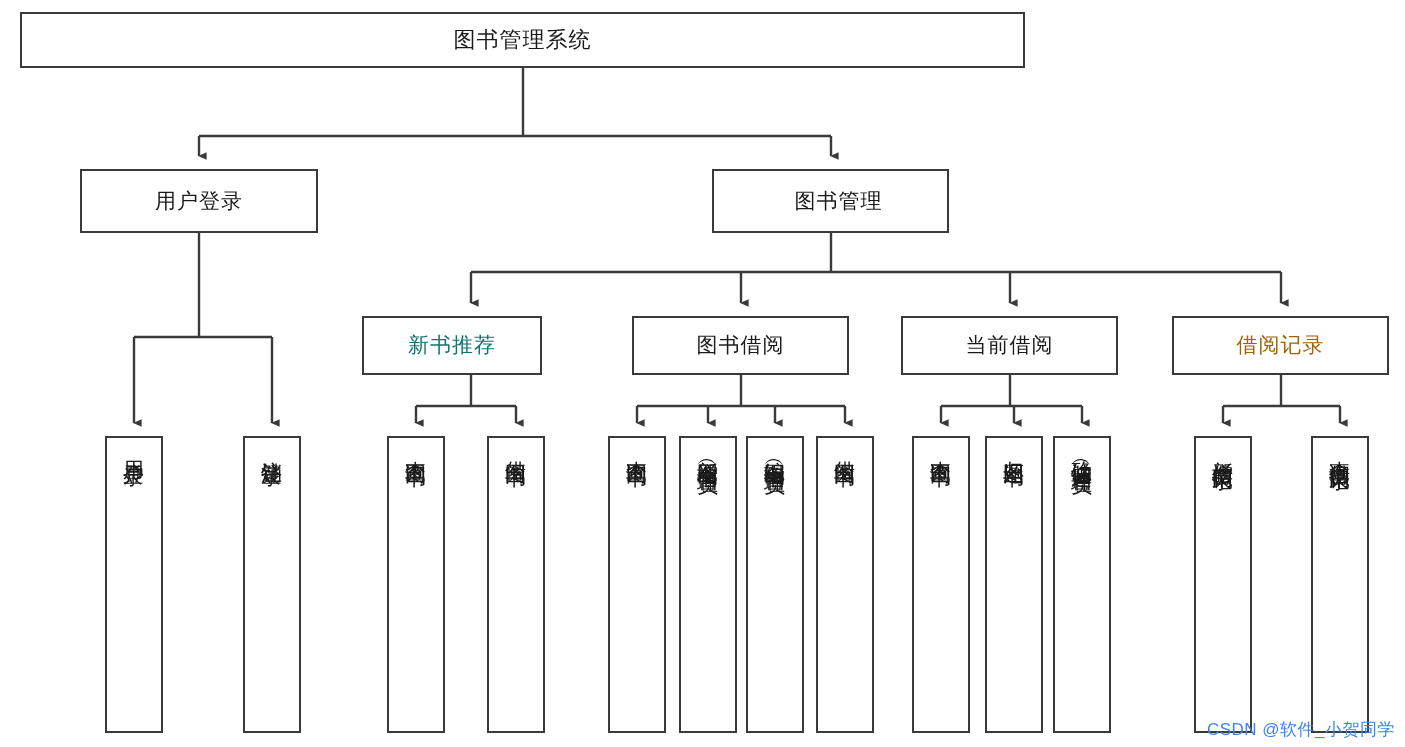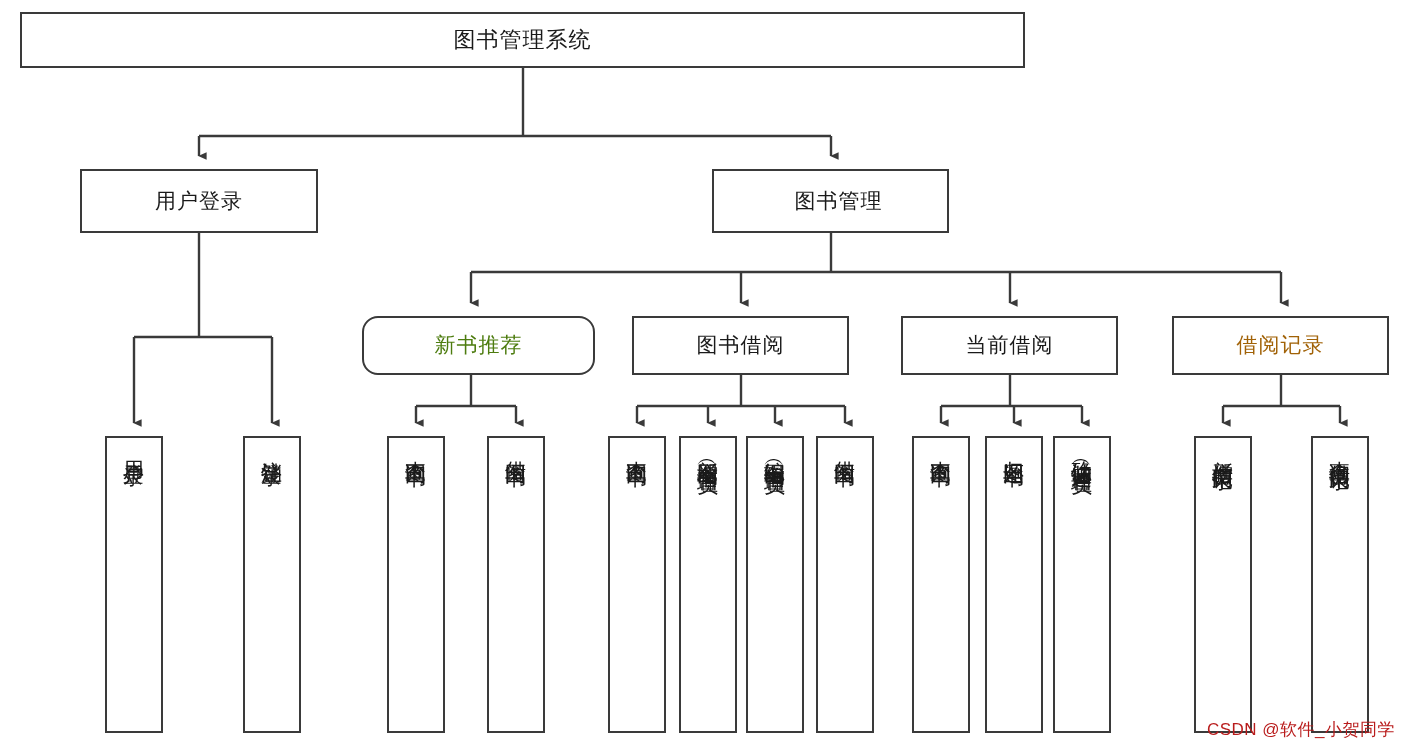--- a/index.html
+++ b/index.html
@@ -121,21 +121,21 @@
   <div id="nodes">
       <div class="node horizontal root" style="left: 20px; top: 12px; width: 1005px; height: 56px; border-color: rgb(58, 58, 58); color: rgb(26, 26, 26);">
         <span class="label">图书管理系统</span>
       </div>
       <div class="node horizontal" style="left: 80px; top: 169px; width: 238px; height: 64px; border-color: rgb(58, 58, 58); color: rgb(26, 26, 26);">
         <span class="label">用户登录</span>
       </div>
       <div class="node horizontal" style="left: 712px; top: 169px; width: 237px; height: 64px; border-color: rgb(58, 58, 58); color: rgb(26, 26, 26); padding-left: 16px;">
         <span class="label">图书管理</span>
       </div>
-      <div class="node horizontal" style="left: 362px; top: 316px; width: 233px; height: 59px; border-color: rgb(58, 58, 58); color: #4d7c0f; border-radius: 16px;">
+      <div class="node horizontal" style="left: 362px; top: 316px; width: 180px; height: 59px; border-color: rgb(58, 58, 58); color: #0f766e;">
         <span class="label">新书推荐</span>
       </div>
       <div class="node horizontal" style="left: 632px; top: 316px; width: 217px; height: 59px; border-color: rgb(58, 58, 58); color: rgb(26, 26, 26);">
         <span class="label">图书借阅</span>
       </div>
       <div class="node horizontal" style="left: 901px; top: 316px; width: 217px; height: 59px; border-color: rgb(58, 58, 58); color: rgb(26, 26, 26);">
         <span class="label">当前借阅</span>
       </div>
       <div class="node horizontal" style="left: 1172px; top: 316px; width: 217px; height: 59px; border-color: rgb(58, 58, 58); color: #a16207;">
         <span class="label">借阅记录</span>
@@ -173,14 +173,14 @@
       <div class="node vertical" style="left: 1053px; top: 436px; width: 58px; height: 297px; border-color: rgb(58, 58, 58); color: rgb(26, 26, 26);">
         <span class="label">确认归还（管理员）</span>
       </div>
       <div class="node vertical" style="left: 1194px; top: 436px; width: 58px; height: 297px; border-color: rgb(58, 58, 58); color: rgb(26, 26, 26);">
         <span class="label">新增借阅记录</span>
       </div>
       <div class="node vertical" style="left: 1311px; top: 436px; width: 58px; height: 297px; border-color: rgb(58, 58, 58); color: rgb(26, 26, 26);">
         <span class="label">查询借阅记录</span>
       </div>
     </div>
-  <div id="watermark" style="color: #b91c1c; margin-left: 8px;">CSDN @软件_小贺同学</div>
+  <div id="watermark" style="color: #3b82f6; margin-left: 8px;">CSDN @软件_小贺同学</div>
 </div>
 
 </body></html>

